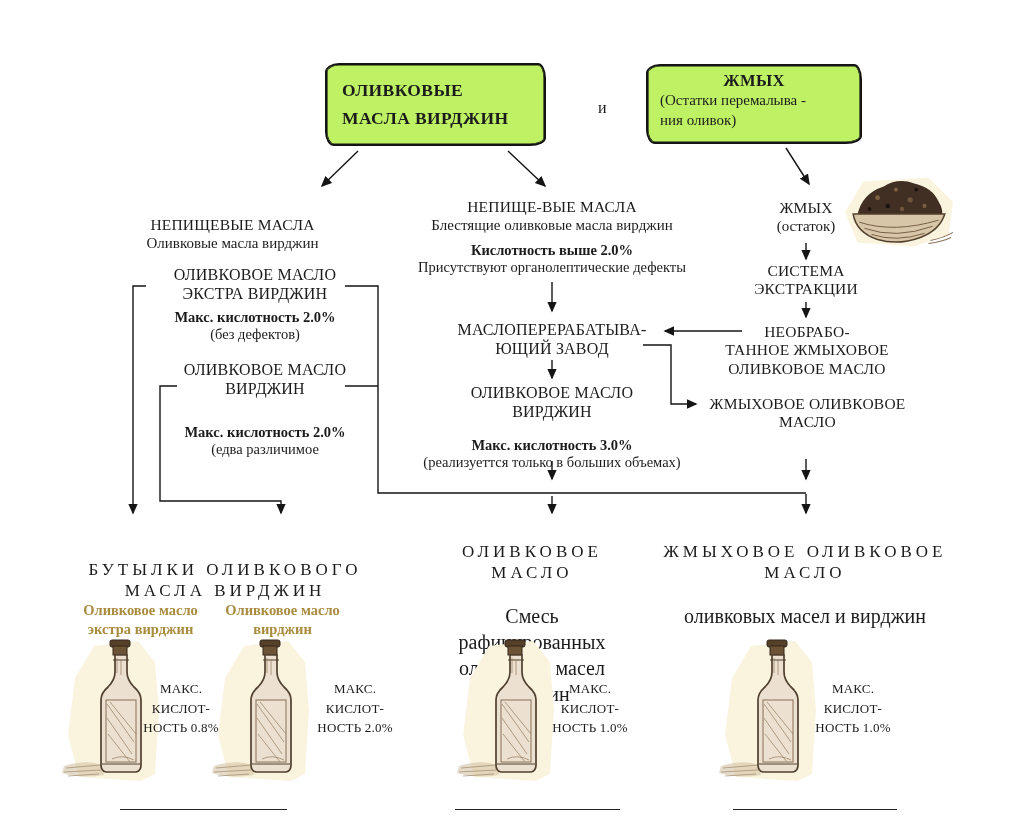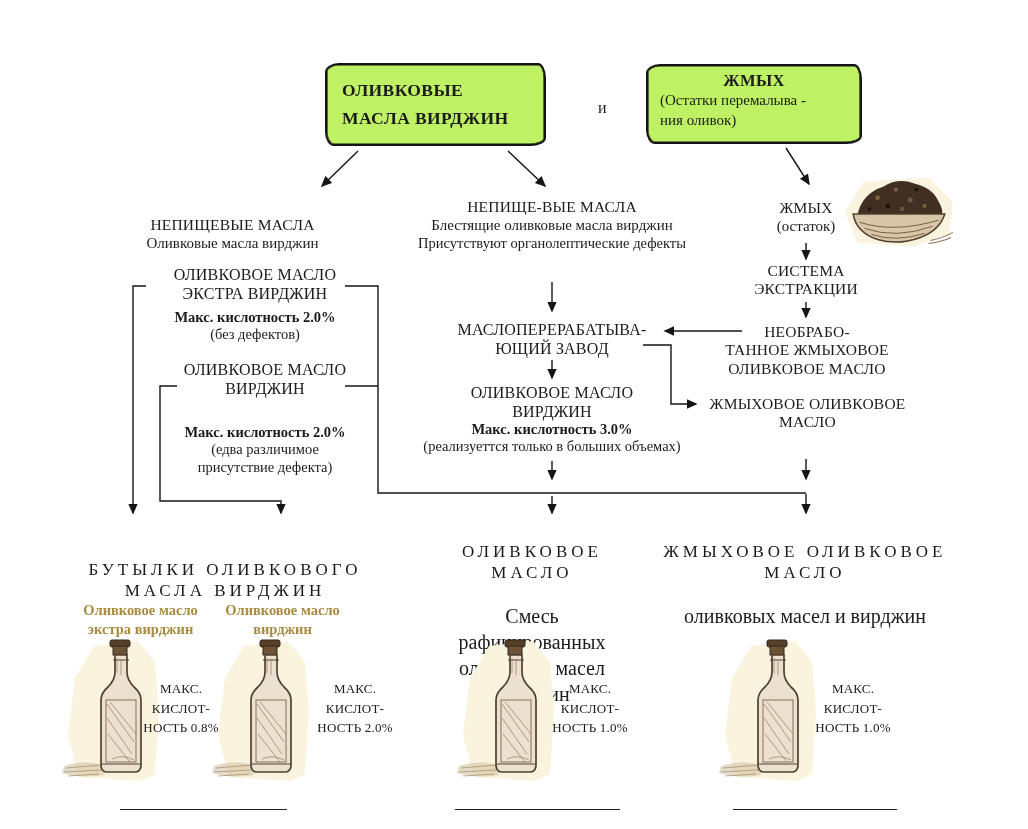--- a/index.html
+++ b/index.html
@@ -24,21 +24,21 @@
   .and-word{font-size:16px;}
 
   .node{position:absolute;text-align:center;}
   .t-up{font-size:15.5px;line-height:1.18;letter-spacing:0.2px;}
   .t-up2{font-size:16px;line-height:1.16;letter-spacing:0.2px;}
   .t-sub{font-size:15px;line-height:1.22;}
   .t-bold{font-weight:bold;font-size:14.5px;line-height:1.2;}
   .t-note{font-size:14.5px;line-height:1.18;}
   .mt6{margin-top:6px;}
   .mt7{margin-top:7px;}
-  .mt4{margin-top:0;}
+  .mt4{margin-top:16px;}
   .mt26{margin-top:26px;}
 
   .sec-heading{font-size:17px;letter-spacing:4px;line-height:1.22;font-weight:normal;}
   .gold-label{font-weight:bold;font-size:14.5px;line-height:1.28;color:#a98b3f;}
   .mix-sub{font-size:20px;line-height:1.3;}
   .acid{font-size:13px;line-height:1.5;letter-spacing:0.2px;text-align:center;}
 
   .rule{position:absolute;height:0;border-top:1.7px solid #222;}
 </style>
 </head>
@@ -121,20 +121,21 @@
   </div>
 
   <div class="node" style="left:95px;top:216px;width:275px;">
     <div class="t-up">НЕПИЩЕВЫЕ МАСЛА</div>
     <div class="t-sub">Оливковые масла вирджин</div>
   </div>
 
   <div class="node" style="left:385px;top:198px;width:334px;">
     <div class="t-up">НЕПИЩЕ-ВЫЕ МАСЛА</div>
     <div class="t-sub">Блестящие оливковые масла вирджин</div>
+    <div class="t-bold mt7">Кислотность выше 2.0%</div>
     <div class="t-note">Присутствуют органолептические дефекты</div>
   </div>
 
   <div class="node" style="left:740px;top:199px;width:132px;">
     <div class="t-up">ЖМЫХ</div>
     <div class="t-sub">(остаток)</div>
   </div>
 
   <svg class="abs" style="left:843px;top:175px;" width="114" height="74" viewBox="0 0 112 72">
     <use href="#sym-bowl"></use>
@@ -145,21 +146,20 @@
     <div class="t-up2">ЭКСТРА ВИРДЖИН</div>
     <div class="t-bold mt6">Макс. кислотность 2.0%</div>
     <div class="t-note">(без дефектов)</div>
   </div>
 
   <div class="node" style="left:145px;top:361px;width:240px;">
     <div class="t-up2">ОЛИВКОВОЕ МАСЛО</div>
     <div class="t-up2">ВИРДЖИН</div>
     <div class="t-bold mt26">Макс. кислотность 2.0%</div>
     <div class="t-note">(едва различимое</div>
-    <div class="t-note">присутствие дефекта)</div>
   </div>
 
   <div class="node" style="left:400px;top:321px;width:304px;">
     <div class="t-up2">МАСЛОПЕРЕРАБАТЫВА-</div>
     <div class="t-up2">ЮЩИЙ ЗАВОД</div>
   </div>
 
   <div class="node" style="left:385px;top:384px;width:334px;">
     <div class="t-up2">ОЛИВКОВОЕ МАСЛО</div>
     <div class="t-up2">ВИРДЖИН</div>

